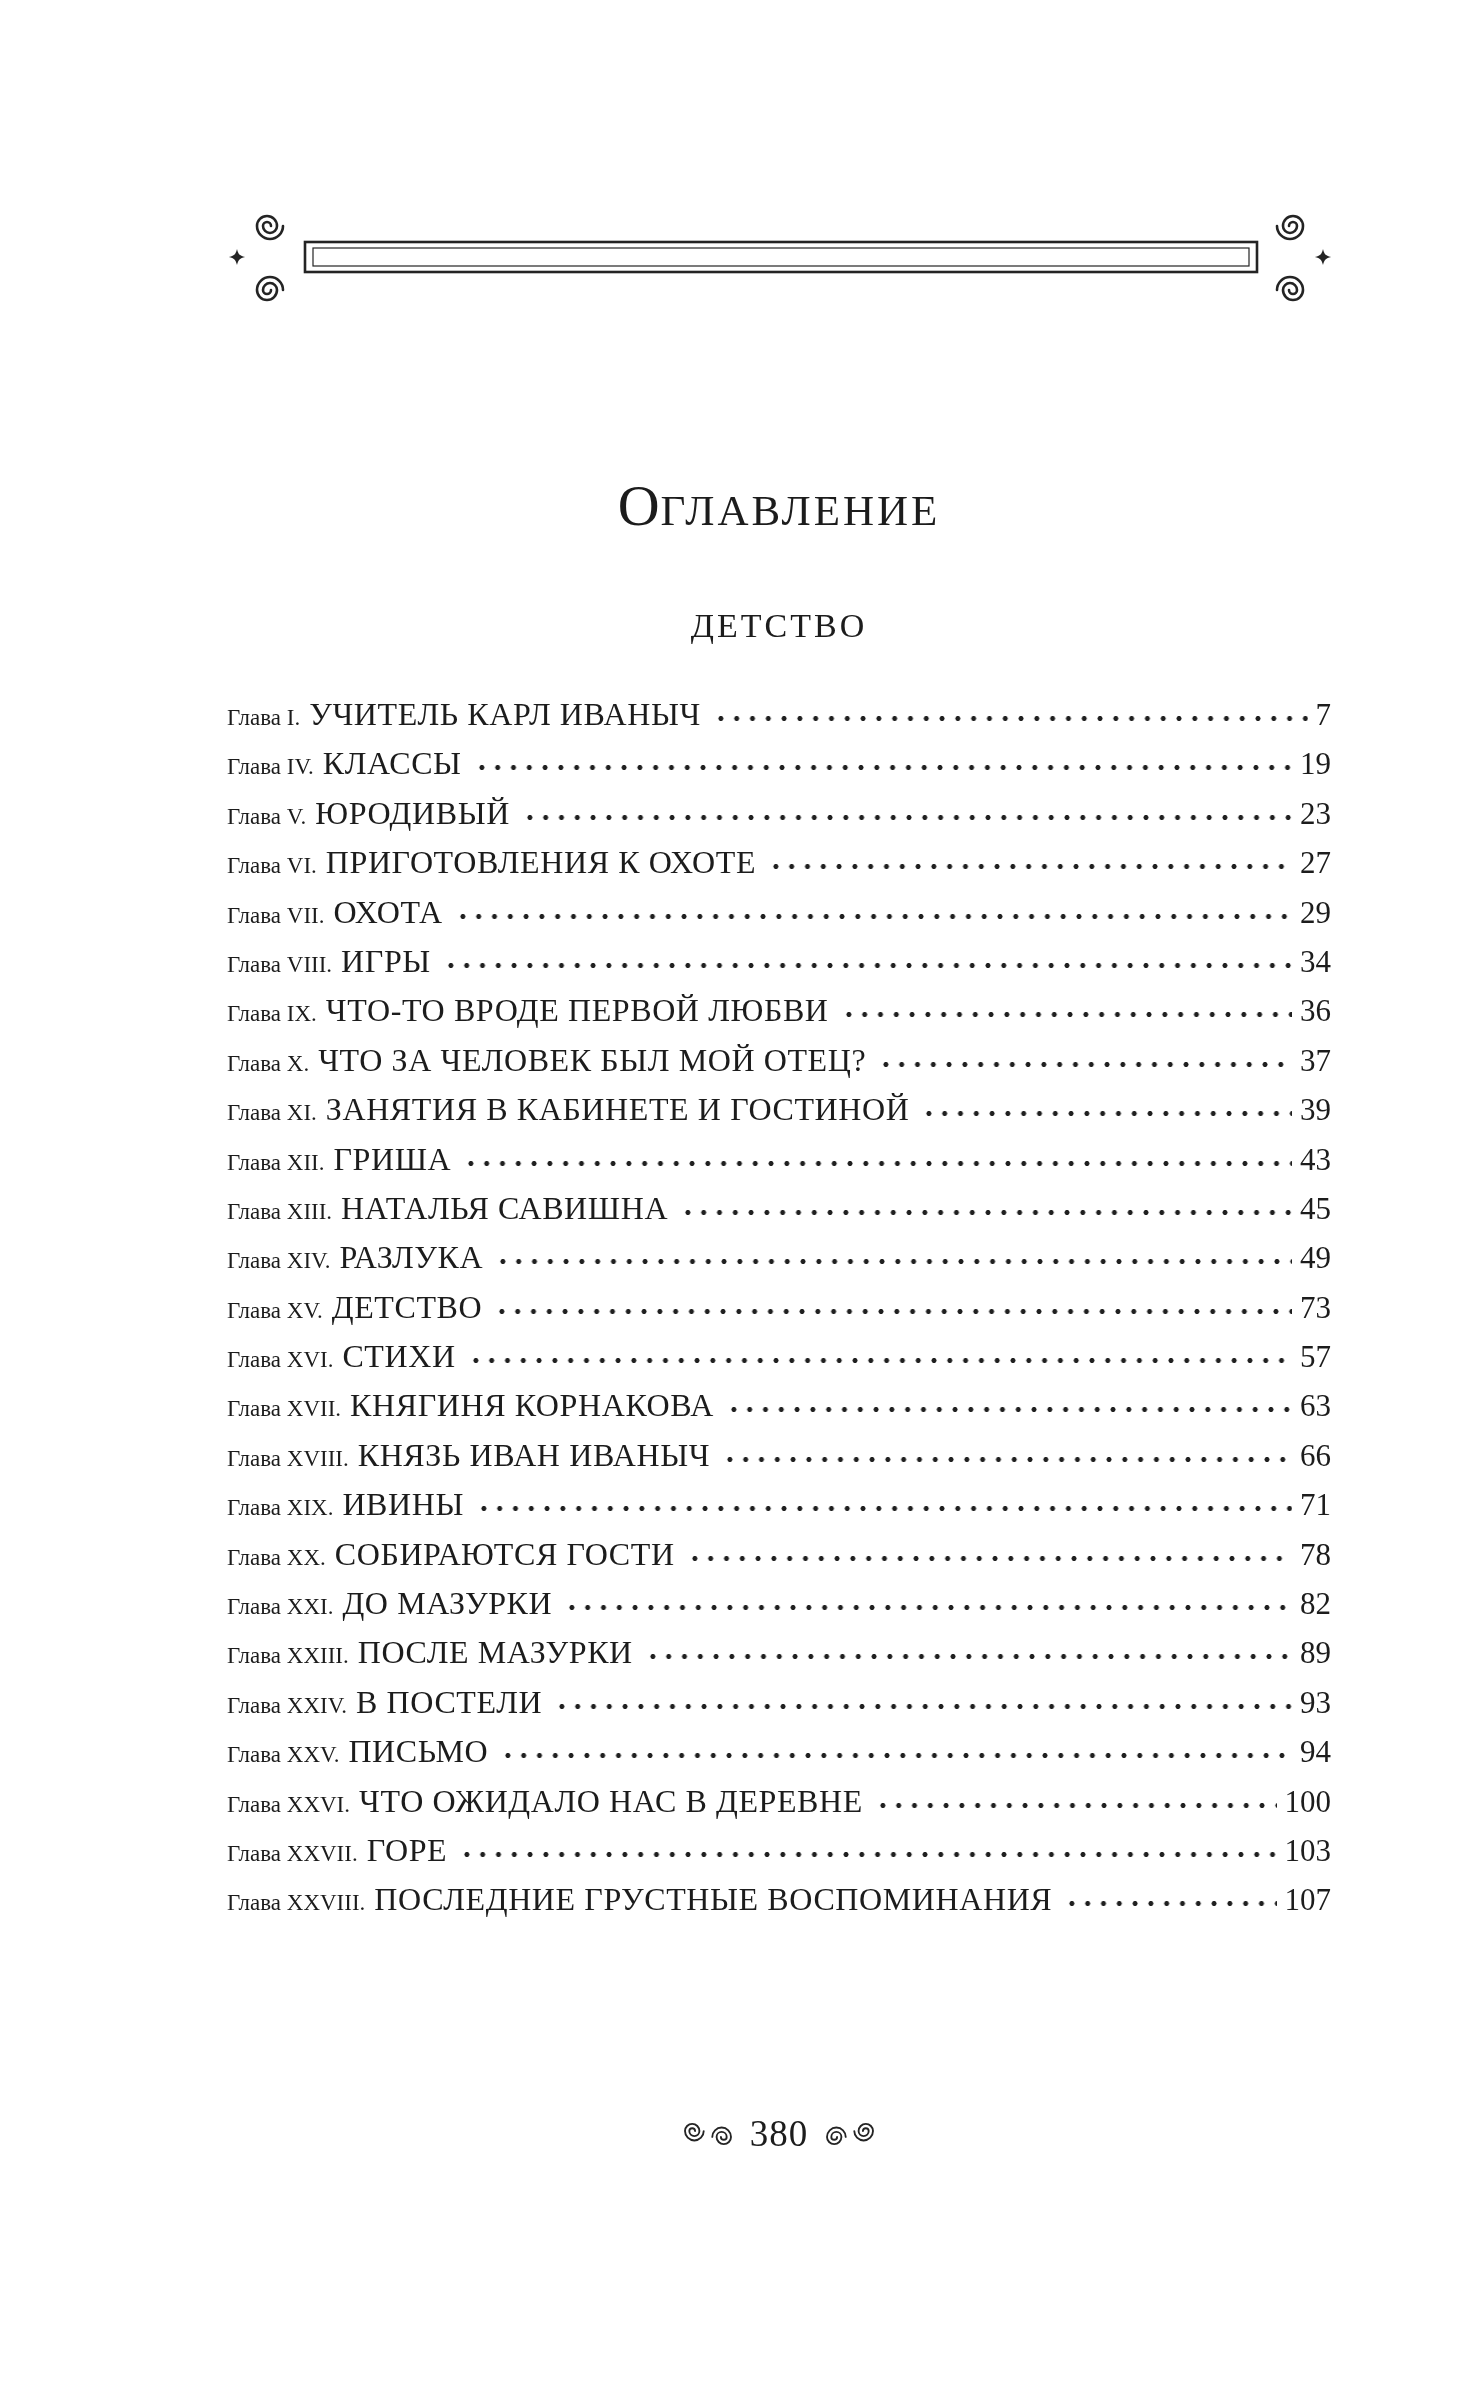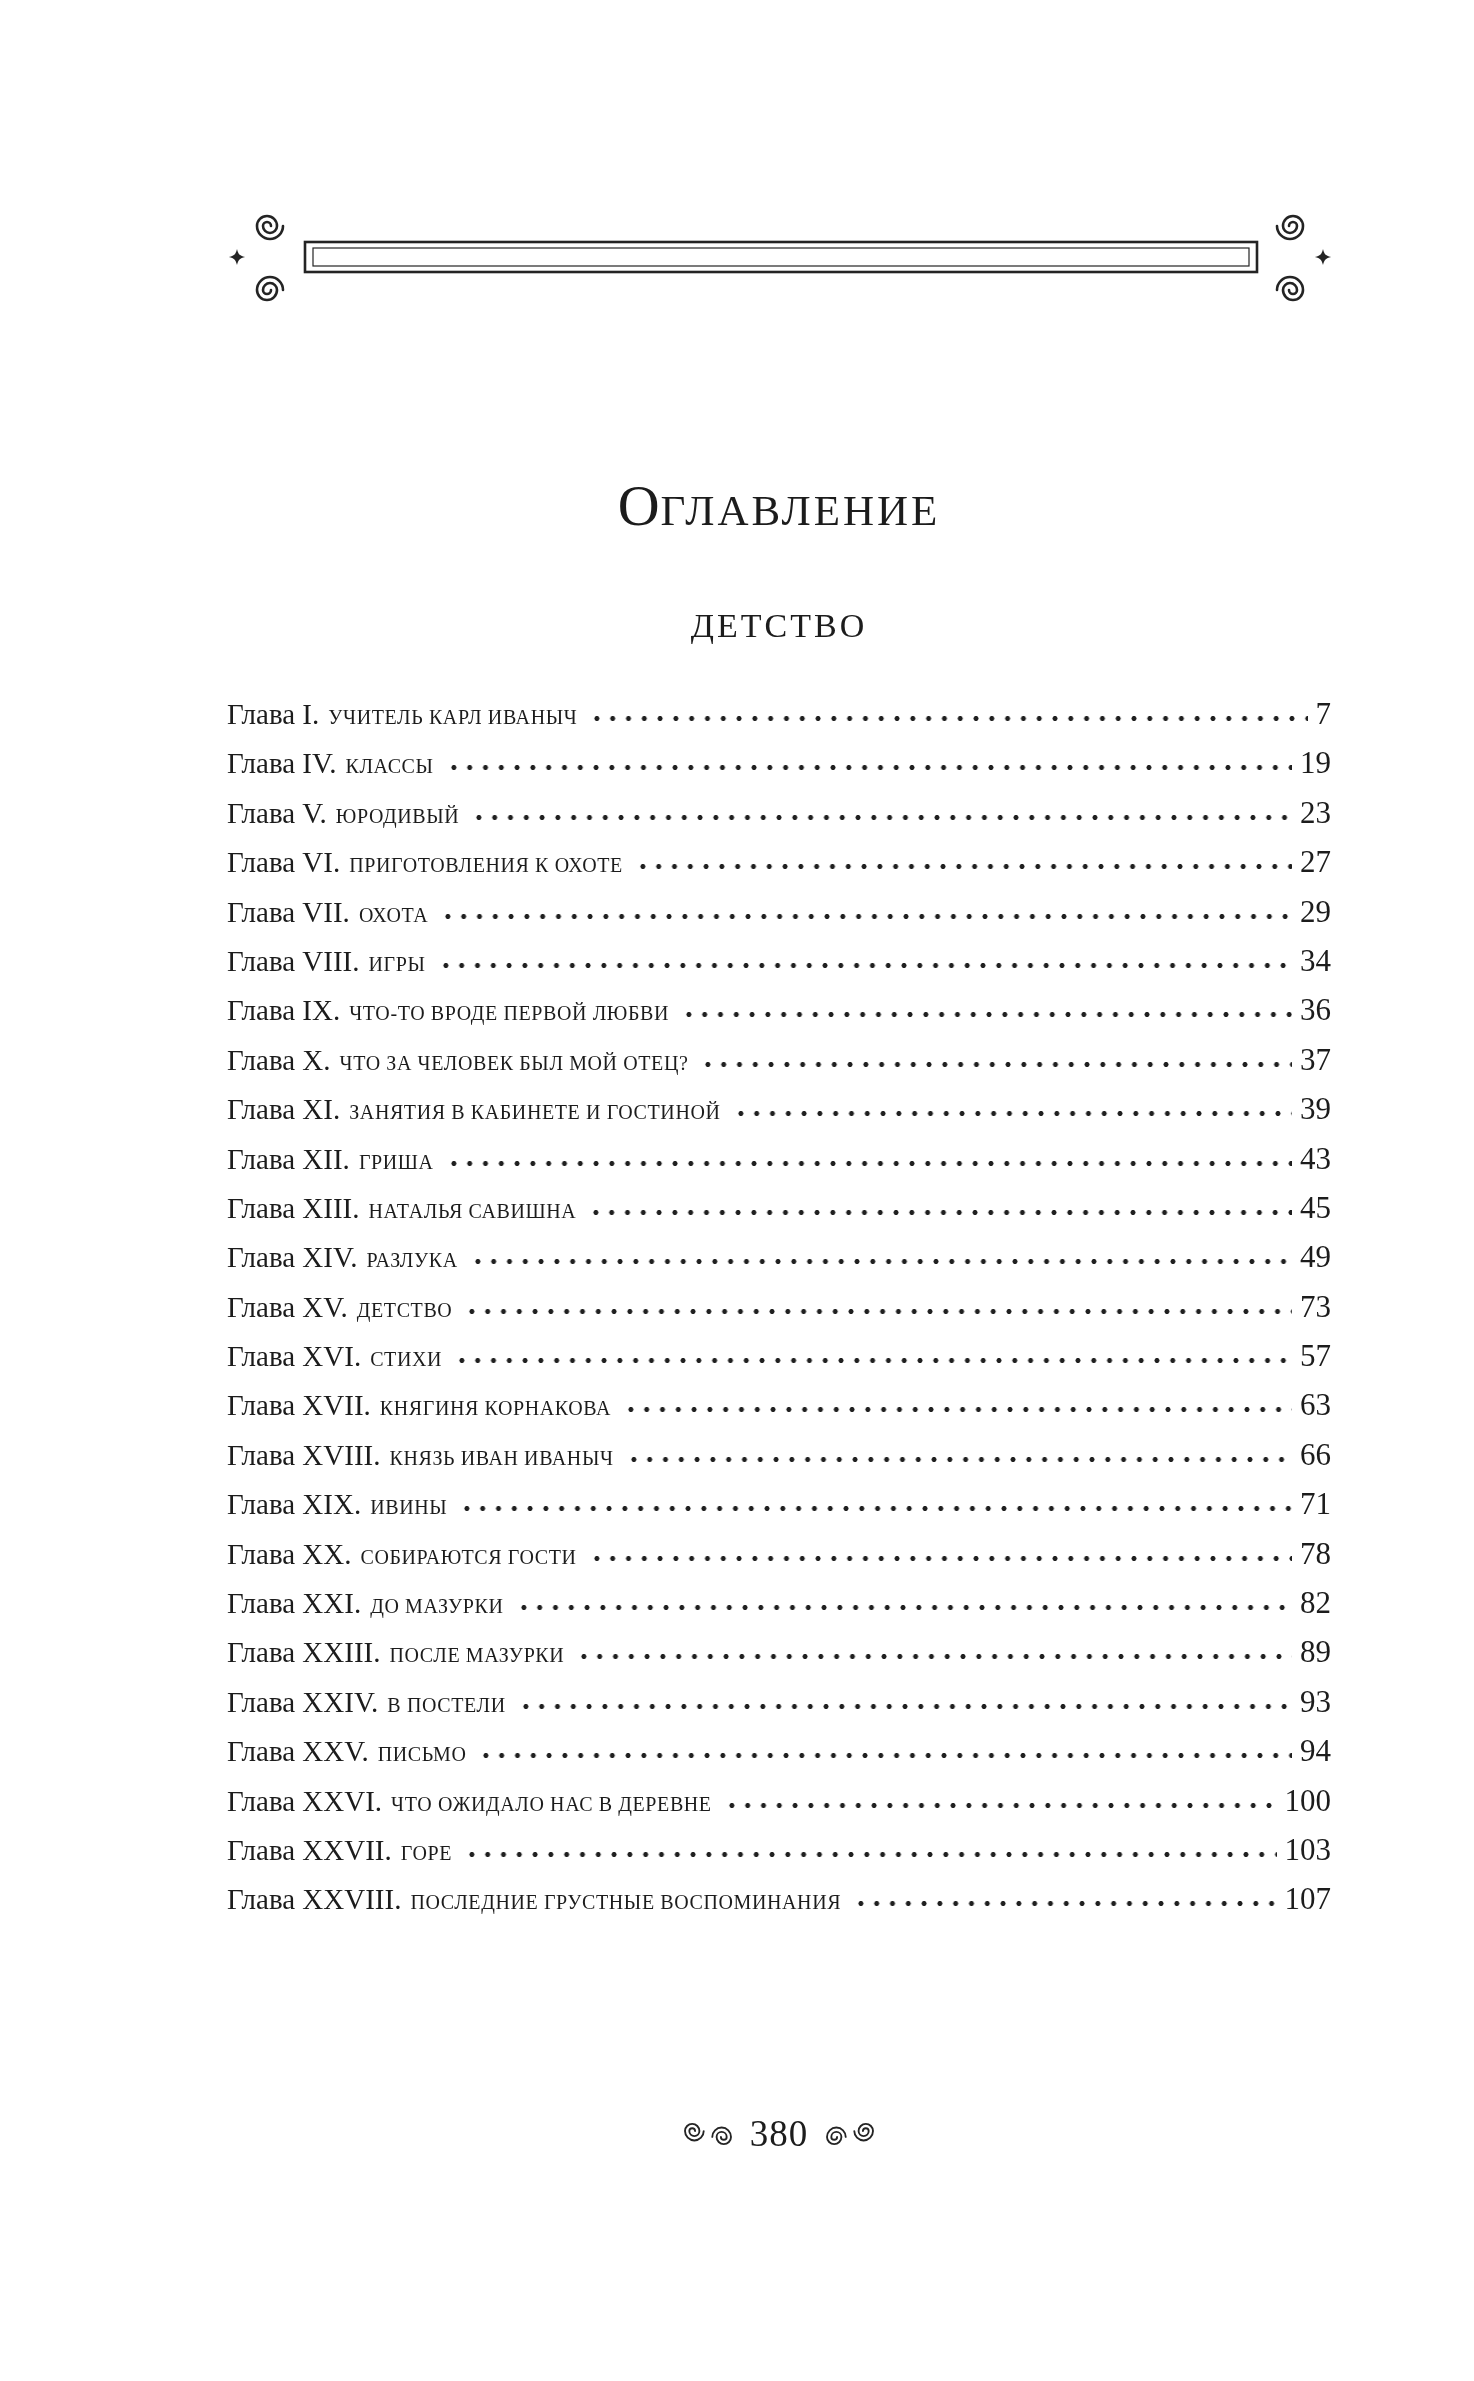--- a/index.html
+++ b/index.html
@@ -64,24 +64,24 @@
     width: 100%;
   }
   .toc-row {
     display: flex;
     align-items: baseline;
     height: 32px;
     margin-bottom: 17.4px;
     white-space: nowrap;
   }
   .chapter {
-    font-size: 29px;
+    font-size: 23px;
   }
   .chapter-title {
-    font-size: 20px;
+    font-size: 32px;
     letter-spacing: 0.6px;
     margin-left: 9px;
   }
   .leader {
     flex: 1 1 auto;
     min-width: 18px;
     align-self: flex-end;
     height: 9px;
     margin: 0 8px 5px 10px;
     background-image: radial-gradient(circle, #1f1f1f 2.2px, transparent 2.8px);

